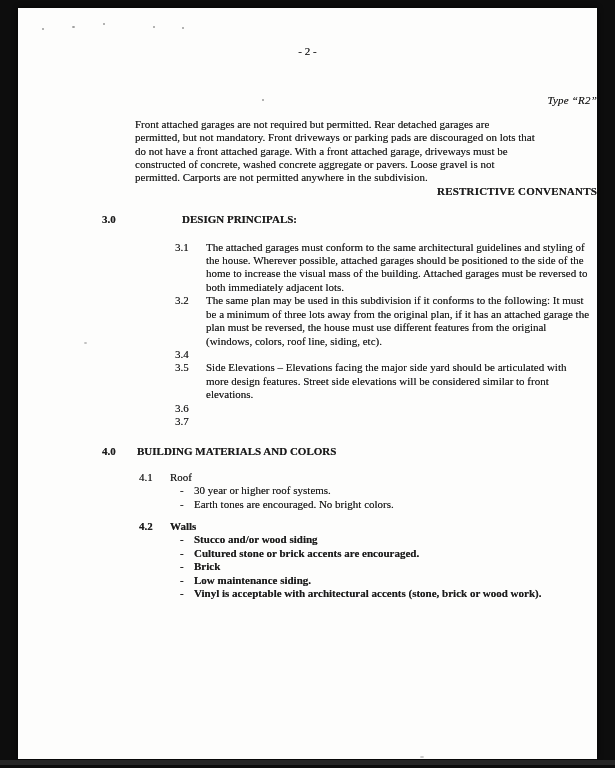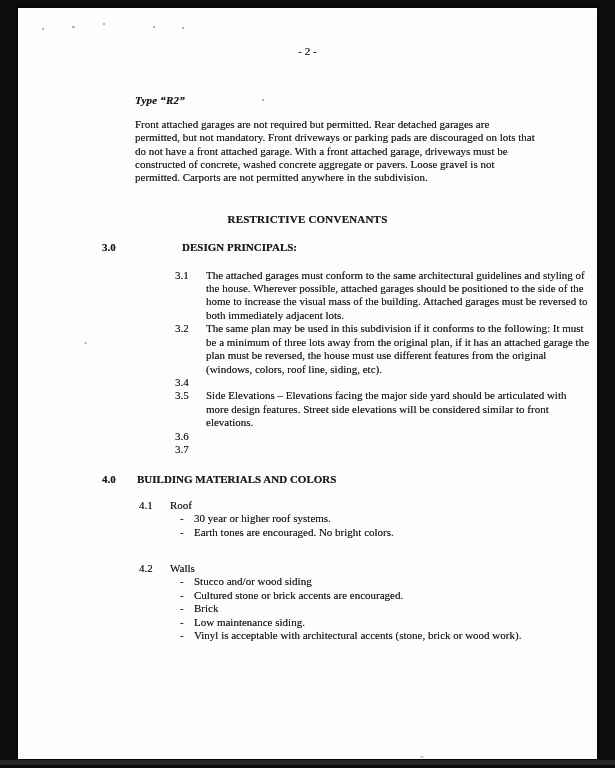--- a/index.html
+++ b/index.html
@@ -24,44 +24,45 @@
     background: #fdfdfc;
     box-shadow: 0 0 5px rgba(0,0,0,0.9);
     color: #1c1c1c;
     font-size: 11px;
     line-height: 13.4px;
     text-shadow: 0 0 0.5px rgba(25,25,25,0.65);
   }
   .page-num { margin: 0; padding-top: 37px; text-align: center; }
   .type-heading {
     margin: 36px 0 0 117px;
-    font-weight: bold; font-style: italic;
+    font-weight: normal; font-style: italic;
     letter-spacing: 0.2px;
+    text-align: right;
   }
   .intro {
     margin: 10px 0 0 117px;
     width: 400px;
   }
   .center-heading {
-    margin-top: 28px;
-    text-align: center;
+    margin-top: 0;
+    text-align: right;
     font-weight: bold;
     letter-spacing: 0.2px;
   }
   .sec-head { display: flex; font-weight: bold; }
   .sec-head.sec3 { margin: 15px 0 0 84px; gap: 45px; }
   .sec-head.sec4 { margin: 17px 0 0 84px; }
   .sec-num { flex: none; width: 35px; }
   .items { margin: 14px 0 0 121px; }
   .item { display: flex; }
   .item-num { flex: none; width: 31px; margin-left: 36px; }
   .item-text { width: 384px; }
   .sub { margin-left: 121px; }
   .sub41 { margin-top: 12px; }
-  .sub42 { margin-top: 23px; }
+  .sub42 { margin-top: 9px; font-weight: bold; }
   .sub-head { display: flex; }
   .sub-num { flex: none; width: 31px; }
   .bullets { margin-left: 41px; }
   .bullet { display: flex; }
   .dash { flex: none; width: 14px; }
   .b-text { width: 372px; }
   .speck {
     position: absolute;
     background: #4a4a4a;
     border-radius: 50%;

